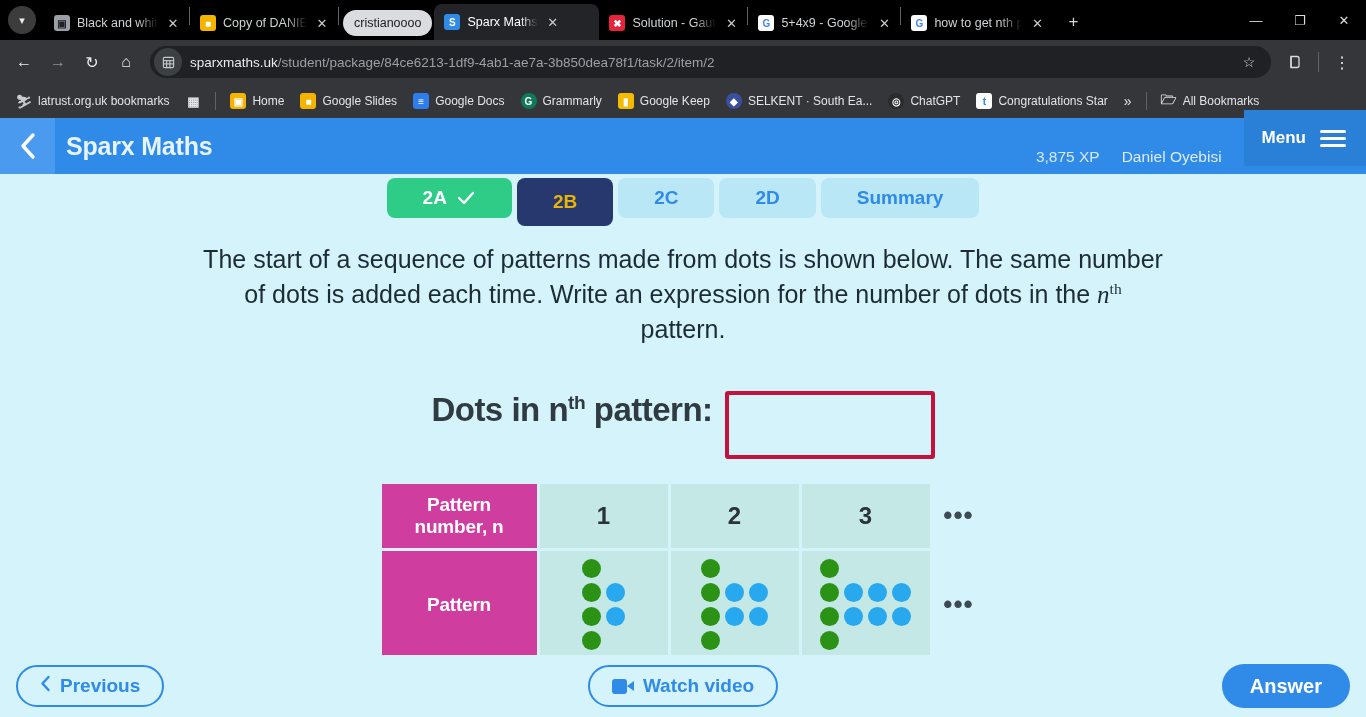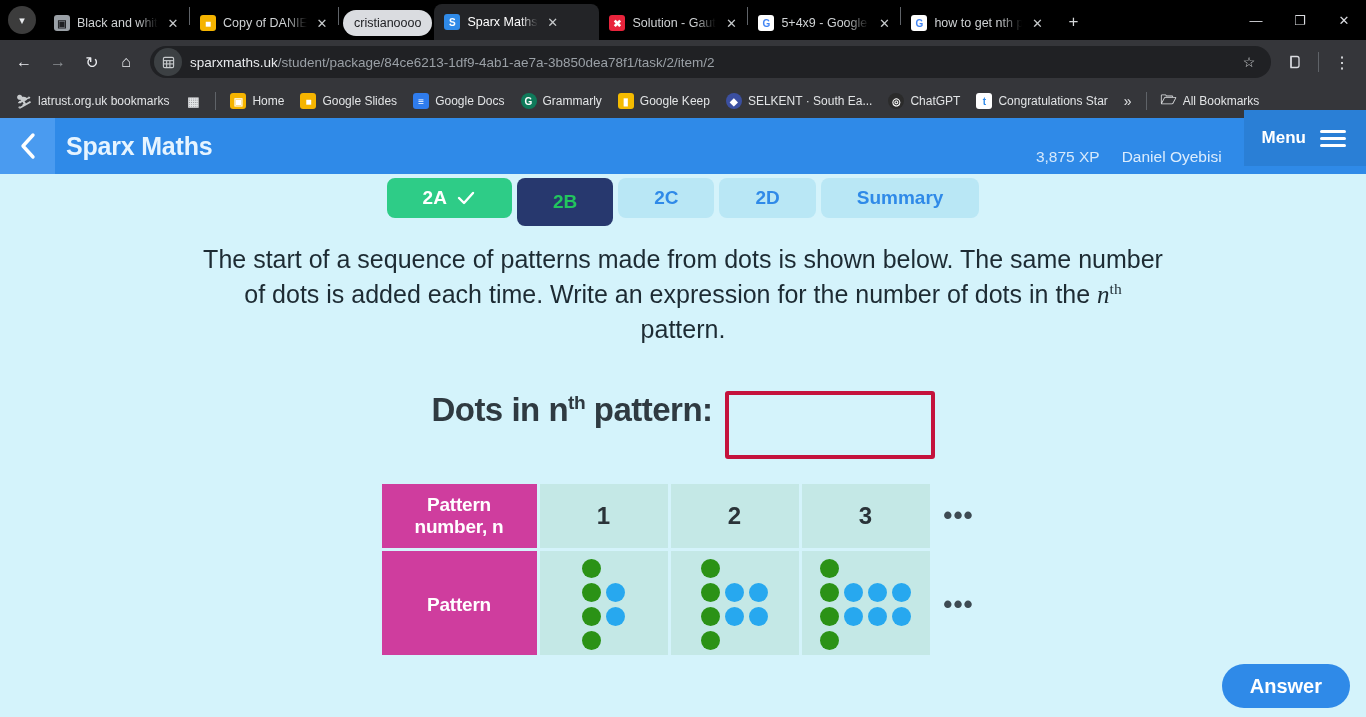--- a/index.html
+++ b/index.html
@@ -110,21 +110,21 @@
 
   .content { flex: 1; position: relative; overflow: hidden; }
 
   .tabs-row { display: flex; justify-content: center; gap: 5px; padding-top: 4px; }
   .ptab {
     height: 40px; border-radius: 8px; display: flex; align-items: center; justify-content: center;
     gap: 9px; padding: 0 36px; font-size: 19px; font-weight: bold;
     background: #b9e7f5; color: #2f8ae8;
   }
   .ptab.done { background: #2ecc87; color: #ffffff; }
-  .ptab.current { background: #27386e; color: #22c55e; height: 48px; border-radius: 8px; }
+  .ptab.current { background: #27386e; color: #eab308; height: 48px; border-radius: 8px; }
   .tick { width: 20px; height: 20px; display: inline-block; }
 
   .qtext {
     width: 960px; margin: 16px auto 0; text-align: center; font-size: 25px;
     line-height: 1.38; color: #1d2b33; font-family: "Liberation Sans", sans-serif;
   }
   .qtext .ital { font-family: "Liberation Serif", serif; font-style: italic; }
   .qtext sup { font-size: 0.62em; font-family: "Liberation Serif", serif; font-style: normal; }
 
   .answer-row { display: flex; align-items: flex-start; justify-content: center; margin-top: 44px; gap: 12px; }
@@ -454,18 +454,35 @@
               </div>
             </td>
 
             <td class="dots-mark">•••</td>
           </tr>
         </tbody>
           </table>
       </div>
 
       <div class="footer">
+        <div class="btn-outline">
+          <span>
+            <svg width="11" height="17" viewBox="0 0 11 17" fill="none" stroke="#2f8ae8" stroke-width="2.4" stroke-linecap="round" stroke-linejoin="round">
+              <polyline points="8.5,2 2.5,8.5 8.5,15"></polyline>
+            </svg>
+          </span>
+          <span>Previous</span>
+        </div>
+        <div class="footer-center">
+          <div class="btn-outline">
+            <span class="cam">
+                <i></i>
+                <b></b>
+              </span>
+            <span>Watch video</span>
+          </div>
+        </div>
         <div class="btn-answer">Answer</div>
       </div>
 
     </div>
   </div>
 </div>
 
 </body></html>

